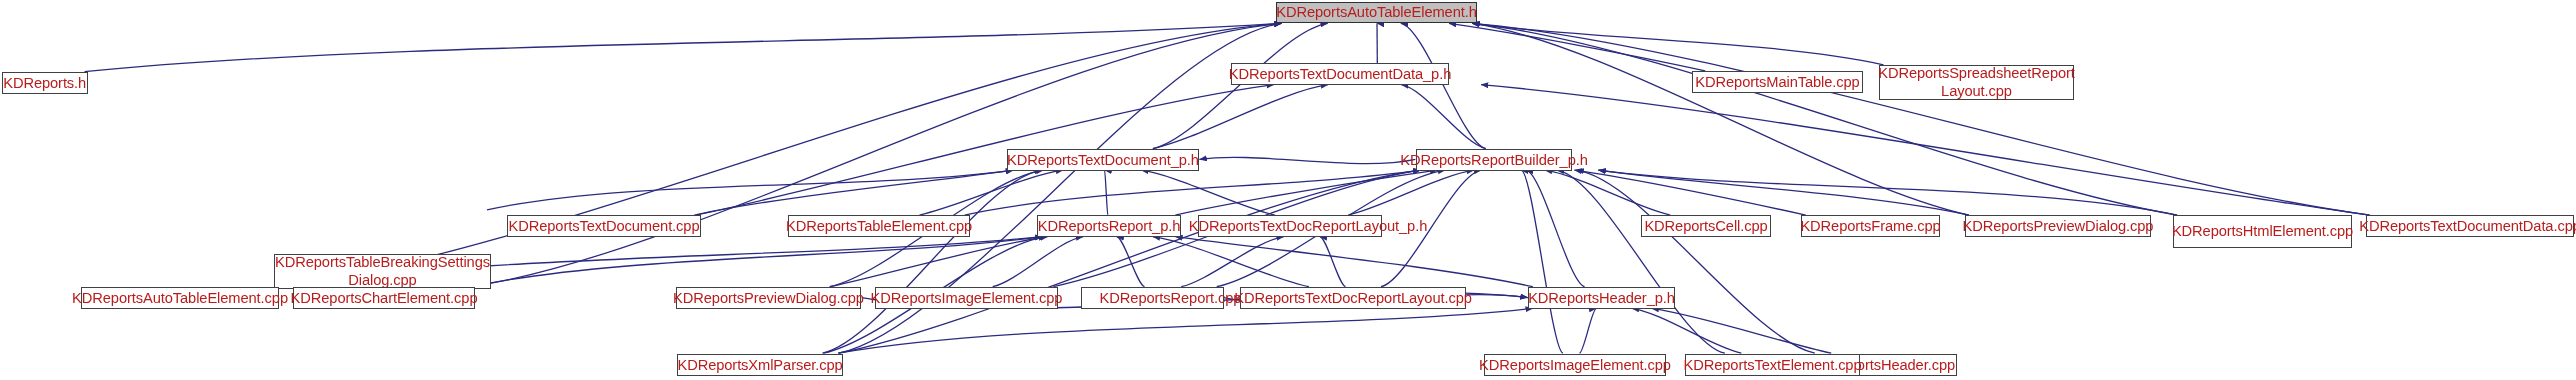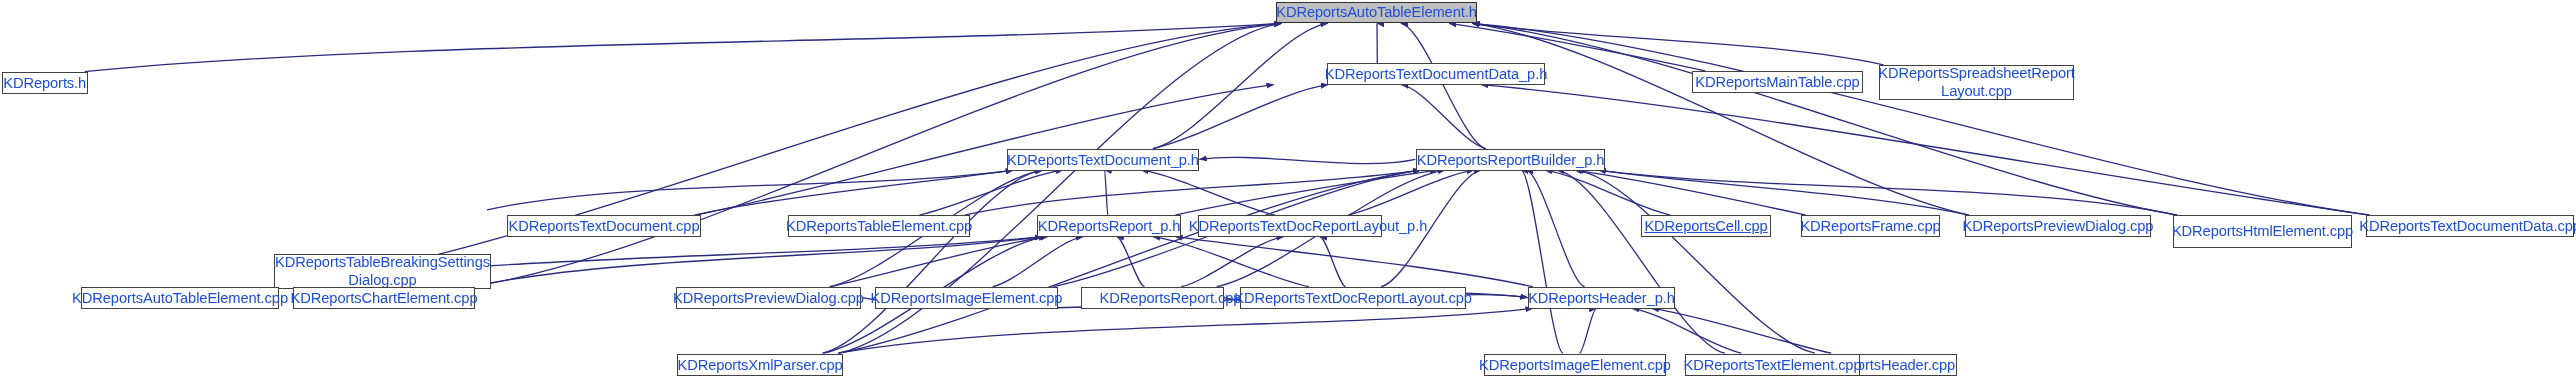--- a/index.html
+++ b/index.html
@@ -24,21 +24,21 @@
     top: 0;
     width: 2576px;
     height: 380px;
     pointer-events: none;
   }
   .node {
     position: absolute;
     box-sizing: border-box;
     border: 1.4px solid #404040;
     background: #ffffff;
-    color: #1d4ed8;
+    color: #b91c1c;
     font-family: "Liberation Sans", sans-serif;
     font-size: 14.7px;
     line-height: 16.4px;
     text-align: center;
     display: flex;
     align-items: center;
     justify-content: center;
     white-space: pre-line;
     letter-spacing: -0.1px;
     z-index: 5;
@@ -116,33 +116,33 @@
         <path d="M 2014.36 409 C 1979.512 401.3968, 1922.488 361.94208, 1887.64 357" fill="none" stroke="#2a2a7f" stroke-width="1.5" marker-end="url(#arrowhead)"></path>
         <path d="M 2118.5 409 C 2061.3 396.52, 1967.7 365.112, 1910.5 357" fill="none" stroke="#2a2a7f" stroke-width="1.5" marker-end="url(#arrowhead)"></path>
         <path d="M 969 409 C 1190.1 371, 1551.9 381.7, 1773 357" fill="none" stroke="#2a2a7f" stroke-width="1.5" marker-end="url(#arrowhead)"></path>
         <path d="M 1415 344.5 C 1511.8 365.62, 1670.2 330.772, 1767 344.5" fill="none" stroke="#2a2a7f" stroke-width="1.5" marker-end="url(#arrowhead)"></path>
         <path d="M 996 344.5 C 1208.025 382.5, 1554.975 319.8, 1767 344.5" fill="none" stroke="#2a2a7f" stroke-width="1.5" marker-end="url(#arrowhead)"></path>
       </g>
   </svg>
   <div id="nodes-group">
       <div class="node root" style="left: 1276px; top: 1.7px; width: 201px; height: 21.6px;">KDReportsAutoTableElement.h</div>
       <div class="node" style="left: 1.7px; top: 72px; width: 86px; height: 21.6px;">KDReports.h</div>
-      <div class="node" style="left: 1327px; top: 63px; width: 218px; height: 21.6px;">KDReportsTextDocumentData_p.h</div>
+      <div class="node" style="left: 1231px; top: 63px; width: 218px; height: 21.6px;">KDReportsTextDocumentData_p.h</div>
       <div class="node" style="left: 1692px; top: 71px; width: 171px; height: 21.6px;">KDReportsMainTable.cpp</div>
       <div class="node two-line" style="left: 1879px; top: 65px; width: 195px; height: 35px;">KDReportsSpreadsheetReport
 Layout.cpp</div>
       <div class="node" style="left: 1007px; top: 149px; width: 192px; height: 21.6px;">KDReportsTextDocument_p.h</div>
-      <div class="node" style="left: 1416px; top: 149px; width: 189px; height: 21.6px;">KDReportsReportBuilder_p.h</div>
+      <div class="node" style="left: 1416px; top: 149px; width: 156px; height: 21.6px;">KDReportsReportBuilder_p.h</div>
       <div class="node two-line" style="left: 274px; top: 210px; width: 217px; height: 35px; margin-top: 44px;">KDReportsTableBreakingSettings
 Dialog.cpp</div>
       <div class="node" style="left: 507px; top: 215px; width: 194px; height: 21.6px;">KDReportsTextDocument.cpp</div>
       <div class="node" style="left: 788px; top: 215px; width: 182px; height: 21.6px;">KDReportsTableElement.cpp</div>
       <div class="node" style="left: 1037px; top: 215px; width: 144px; height: 21.6px;">KDReportsReport_p.h</div>
       <div class="node" style="left: 1198px; top: 215px; width: 184px; height: 21.6px; padding-left: 36px;">KDReportsTextDocReportLayout_p.h</div>
-      <div class="node" style="left: 1641px; top: 215px; width: 130px; height: 21.6px; text-decoration: underline;">KDReportsCell.cpp</div>
+      <div class="node" style="left: 1641px; top: 215px; width: 130px; height: 21.6px;">KDReportsCell.cpp</div>
       <div class="node" style="left: 1801px; top: 215px; width: 139px; height: 21.6px;">KDReportsFrame.cpp</div>
       <div class="node" style="left: 1965px; top: 215px; width: 186px; height: 21.6px;">KDReportsPreviewDialog.cpp</div>
       <div class="node" style="left: 2173px; top: 215px; width: 179px; height: 33px;">KDReportsHtmlElement.cpp</div>
       <div class="node" style="left: 2366px; top: 215px; width: 208px; height: 21.6px;">KDReportsTextDocumentData.cpp</div>
       <div class="node" style="left: 81px; top: 287px; width: 198px; height: 21.6px;">KDReportsAutoTableElement.cpp</div>
       <div class="node" style="left: 293px; top: 287px; width: 182px; height: 21.6px;">KDReportsChartElement.cpp</div>
       <div class="node" style="left: 676px; top: 287px; width: 185px; height: 21.6px;">KDReportsPreviewDialog.cpp</div>
       <div class="node" style="left: 875px; top: 287px; width: 183px; height: 21.6px;">KDReportsImageElement.cpp</div>
       <div class="node" style="left: 1081px; top: 287px; width: 143px; height: 21.6px; padding-left: 36px;">KDReportsReport.cpp</div>
       <div class="node" style="left: 1240px; top: 287px; width: 226px; height: 21.6px;">KDReportsTextDocReportLayout.cpp</div>

